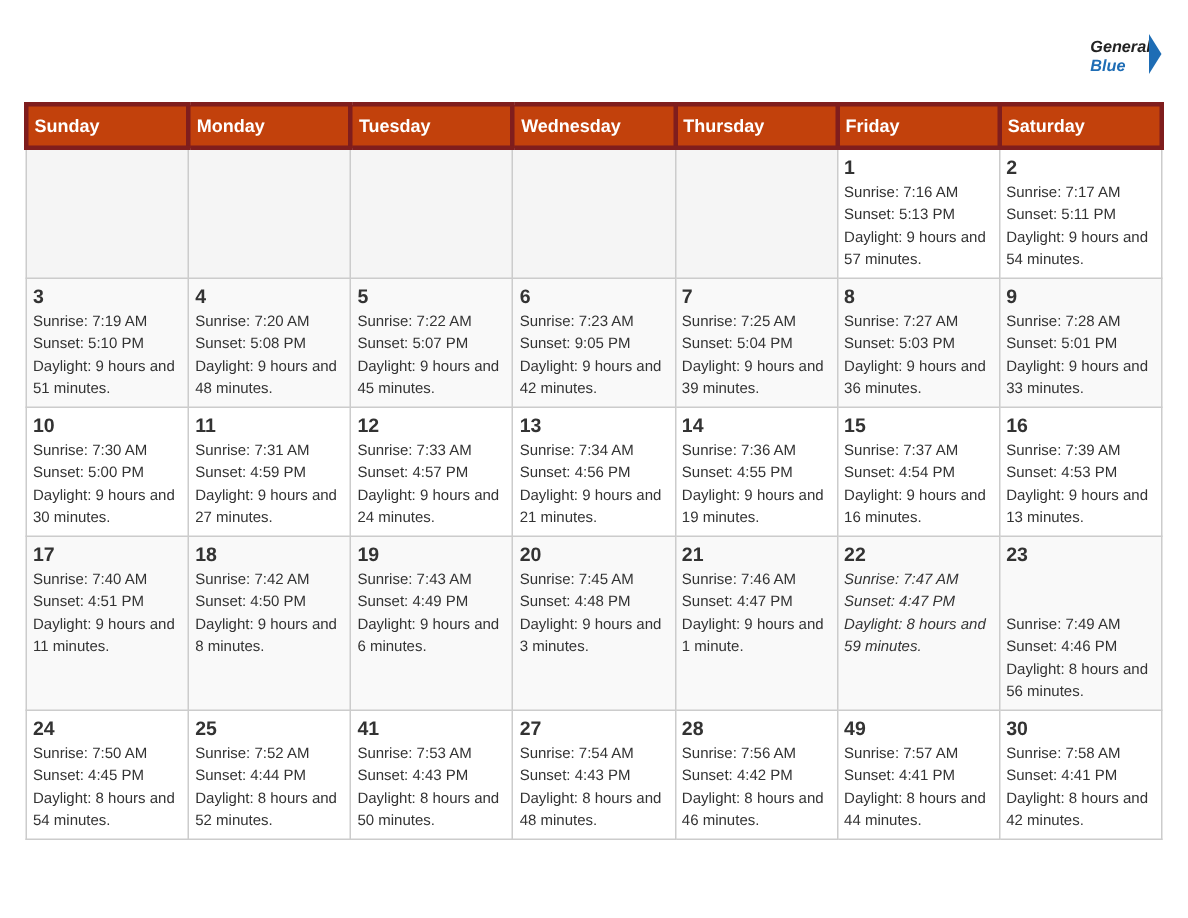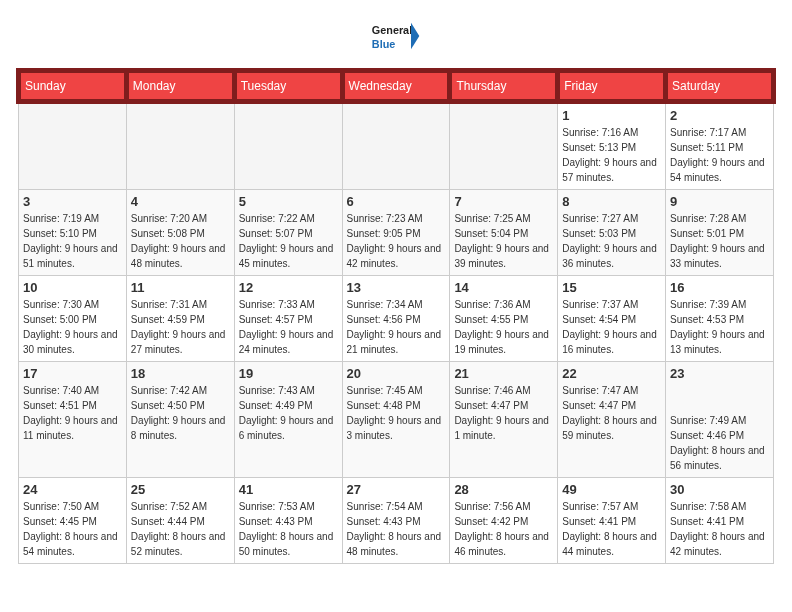--- a/index.html
+++ b/index.html
@@ -5,23 +5,24 @@
     * { margin: 0; padding: 0; box-sizing: border-box; }
     body {
       font-family: Arial, sans-serif;
       background: #fff;
       width: 792px;
       min-height: 612px;
       padding: 16px;
     }
     .header {
       display: flex;
-      justify-content: center;
+      justify-content: flex-end;
       align-items: flex-start;
       margin-bottom: 12px;
+      font-style: italic;
     }
     .logo {
       display: flex;
       align-items: center;
       gap: 4px;
     }
     .title-block {
       text-align: right;
     }
     .month-title {
@@ -32,27 +33,27 @@
     .location {
       font-size: 14px;
       color: #555;
     }
     .calendar {
       width: 100%;
       border-collapse: collapse;
       border: 1px solid #ccc;
     }
     .calendar th {
-      background: #ef4444;
+      background: #c2410c;
       color: white;
       font-size: 12px;
-      font-weight: normal;
+      font-weight: bold;
       padding: 6px 4px;
       text-align: left;
-      border: 5px solid #7f1d1d;
+      border: 3px solid #7f1d1d;
     }
     .calendar td {
       vertical-align: top;
       width: calc(100% / 7);
       min-height: 80px;
       border: 1px solid #ccc;
       padding: 4px;
       font-size: 10px;
       color: #333;
       background: #fff;
@@ -241,21 +242,21 @@
 Daylight: 9 hours and 3 minutes.</div>
         </td>
         <td>
           <span class="day-number">21</span>
           <div class="day-info" style="white-space: pre-line;">Sunrise: 7:46 AM
 Sunset: 4:47 PM
 Daylight: 9 hours and 1 minute.</div>
         </td>
         <td>
           <span class="day-number">22</span>
-          <div class="day-info" style="white-space: pre-line;">Sunrise: 7:47 AM
+          <div class="day-info" style="white-space: pre-line; font-style: italic;">Sunrise: 7:47 AM
 Sunset: 4:47 PM
 Daylight: 8 hours and 59 minutes.</div>
         </td>
         <td>
           <span class="day-number">23</span>
           <div class="day-info" style="white-space: pre-line; margin-top: 32px;">Sunrise: 7:49 AM
 Sunset: 4:46 PM
 Daylight: 8 hours and 56 minutes.</div>
         </td>
       </tr>

